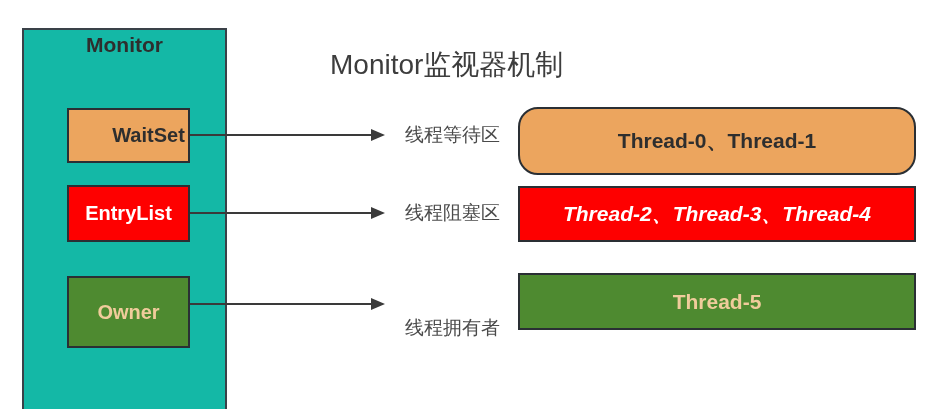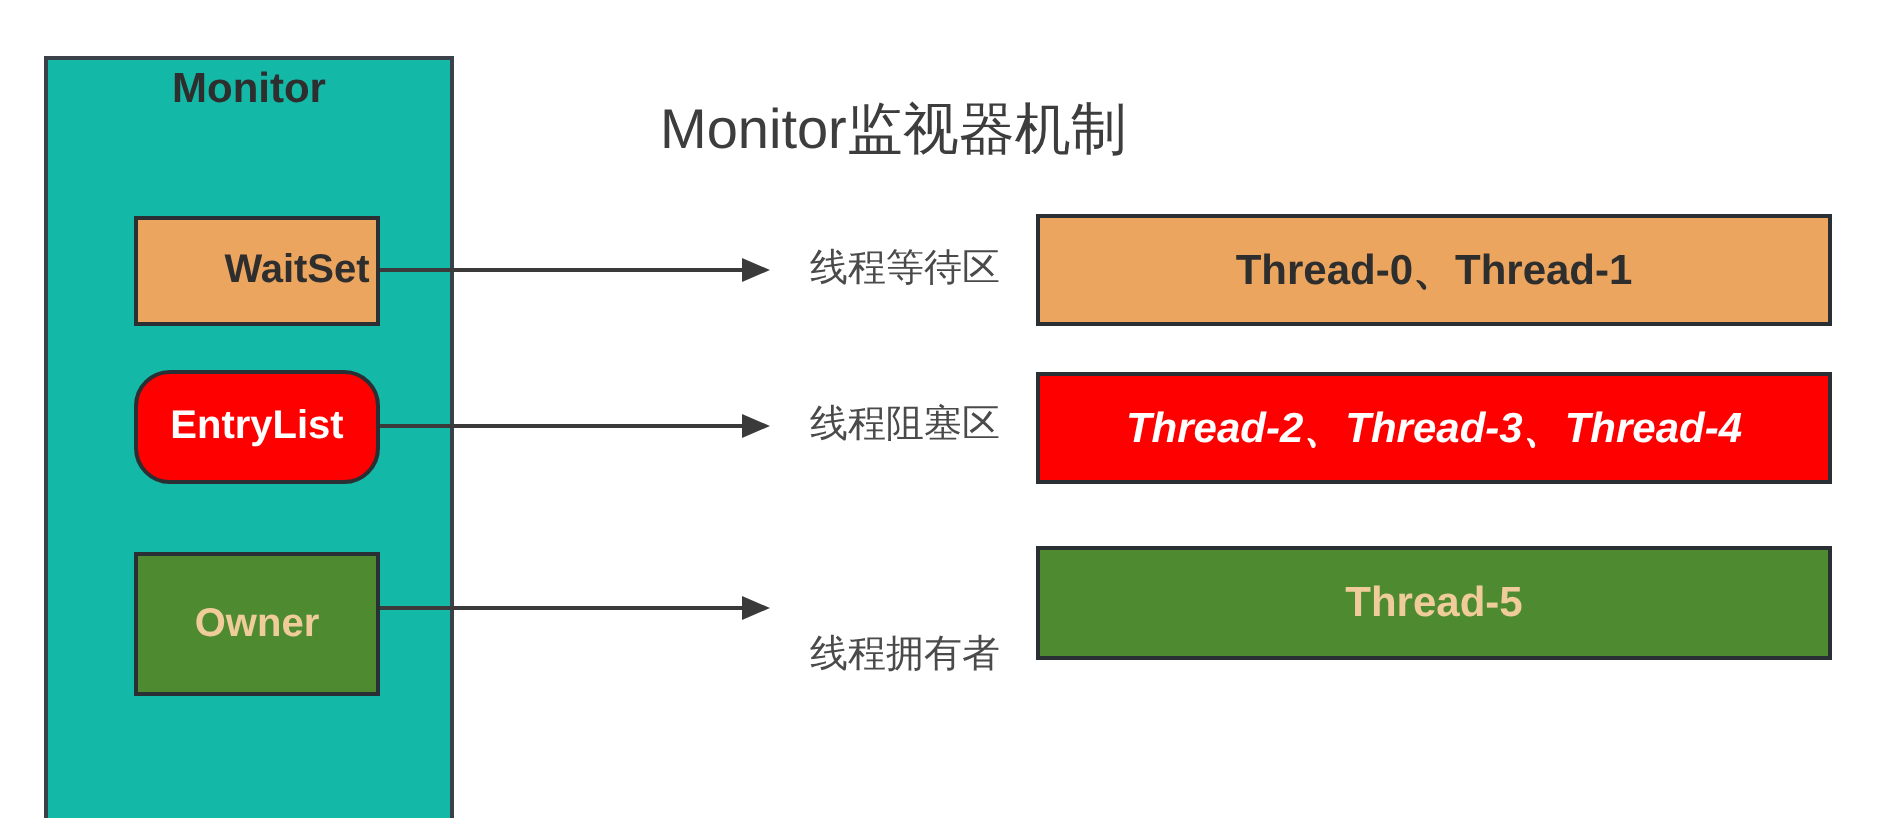--- a/index.html
+++ b/index.html
@@ -39,21 +39,21 @@
     display: flex;
     align-items: center;
     justify-content: center;
     font-weight: bold;
     font-size: 20px;
     border: 2px solid var(--border_box, #2A2F34);
     box-sizing: border-box;
     z-index: 2;
   }
   .member-waitset  { top: 108px; height: 55px; background: var(--orange); color: var(--dark_text); padding-left: 40px; }
-  .member-entrylist{ top: 185px; height: 57px; background: var(--red);    color: #ffffff; border-radius: 18px; }
+  .member-entrylist{ top: 185px; height: 57px; background: var(--red);    color: #ffffff; }
   .member-owner    { top: 276px; height: 72px; background: var(--green);  color: var(--cream); }
 
   
   .diagram-title {
     position: absolute;
     left: 330px; top: 46px;
     font-size: 28px;
     font-weight: 400;
     color: var(--title_text, #3D3D3D);
     white-space: nowrap;
@@ -104,21 +104,21 @@
     width: 398px;
     display: flex;
     align-items: center;
     justify-content: center;
     font-weight: bold;
     font-size: 21px;
     border: 2px solid var(--border_box, #2A2F34);
     box-sizing: border-box;
     white-space: nowrap;
   }
-  .bar-row1 { top: 107px; height: 56px; background: var(--orange); color: var(--dark_text); }
+  .bar-row1 { top: 107px; height: 68px; background: var(--orange); color: var(--dark_text); border-radius: 20px; }
   .bar-row2 { top: 186px; height: 56px; background: var(--red);    color: #ffffff; font-style: italic; }
   .bar-row3 { top: 273px; height: 57px; background: var(--green);  color: var(--cream); }
 </style>
 </head>
 <body>
 
 <div class="canvas">
 
   <div class="monitor-box">
     <div class="monitor-label">Monitor</div>

